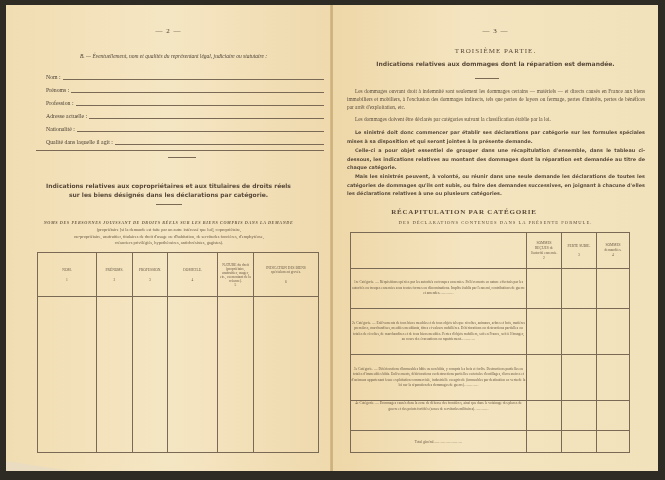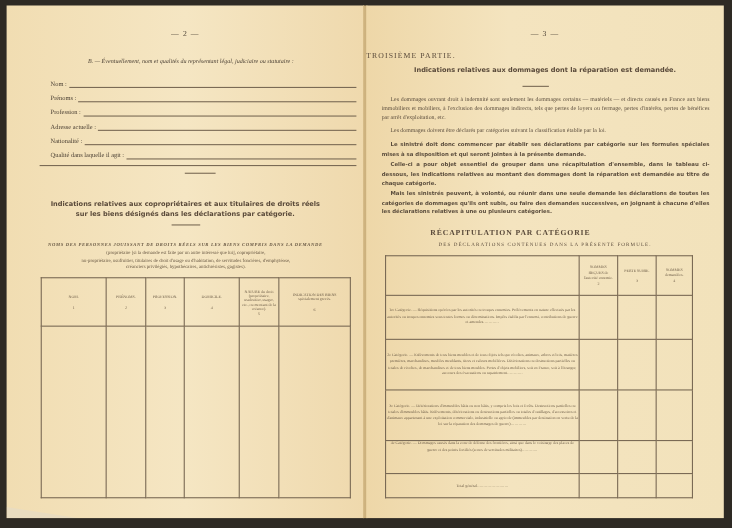--- a/index.html
+++ b/index.html
@@ -8,21 +8,21 @@
   .page.left { left:6px; width:325px; background:linear-gradient(90deg,#f1ddb2 0%,#f5e6c3 50%,#efd9ad 100%); }
   .page.right { left:333px; width:325px; background:linear-gradient(90deg,#eed7a8 0%,#f4e4bf 40%,#f2e2bb 100%); }
   .fold { position:absolute; left:330px; top:5px; width:4px; height:466px; background:linear-gradient(90deg,#d9bf8c,#c9ad79,#e3cb98); }
   .corner { position:absolute; left:6px; bottom:9px; width:65px; height:10px; background:#e9dcc0; clip-path:polygon(0 0,100% 100%,0 100%); }
   .pnum { position:absolute; font-size:7px; text-align:center; width:100%; letter-spacing:1px; }
   .italic-line { position:absolute; font-size:5.5px; font-style:italic; white-space:nowrap; }
   .field { position:absolute; left:40px; font-size:5.8px; display:flex; align-items:flex-end; width:278px; height:8px; }
   .field .lbl { white-space:nowrap; padding-right:2px; }
   .field .line { flex:1; border-bottom:0.6px solid #7a6a55; height:5px; }
   .rule { position:absolute; border-top:0.6px solid #7a6a55; }
-  .h-caps { position:absolute; font-family:"DejaVu Sans", sans-serif; font-size:6.5px; letter-spacing:0.6px; font-weight:bold; color:#5a4a3a; }
+  .h-caps { position:absolute; text-align:center; font-family:"DejaVu Sans", sans-serif; font-size:6.5px; letter-spacing:0.6px; font-weight:bold; color:#5a4a3a; }
   .h-sub { position:absolute; text-align:center; font-family:"DejaVu Sans", sans-serif; font-size:6px; font-weight:bold; color:#5a4a3a; line-height:9px; }
   .smallcaps { position:absolute; text-align:center; font-size:4.2px; font-style:italic; font-weight:bold; letter-spacing:0.6px; color:#6a5a45; }
   .paren { position:absolute; text-align:center; font-size:4.4px; line-height:6.5px; color:#6a5a45; }
   table.grid { position:absolute; border-collapse:collapse; }
   table.grid td { border:0.6px solid #7a6a55; vertical-align:middle; text-align:center; font-size:3.6px; color:#6a5a45; padding:0; }
   .para { position:absolute; font-size:5.3px; line-height:8px; text-align:justify; color:#5a4c3c; }
   .para.sans { font-family:"DejaVu Sans", sans-serif; font-size:4.9px; font-weight:bold; line-height:8.5px; }
   .recap-title { position:absolute; text-align:center; font-size:7px; letter-spacing:0.8px; font-weight:bold; color:#5a4a3a; }
   .recap-sub { position:absolute; text-align:center; font-size:4.6px; letter-spacing:1px; color:#5a4a3a; }
   .cat { font-size:3.9px; line-height:5.5px; text-align:justify; color:#6a5a45; padding:2px 3px; }

